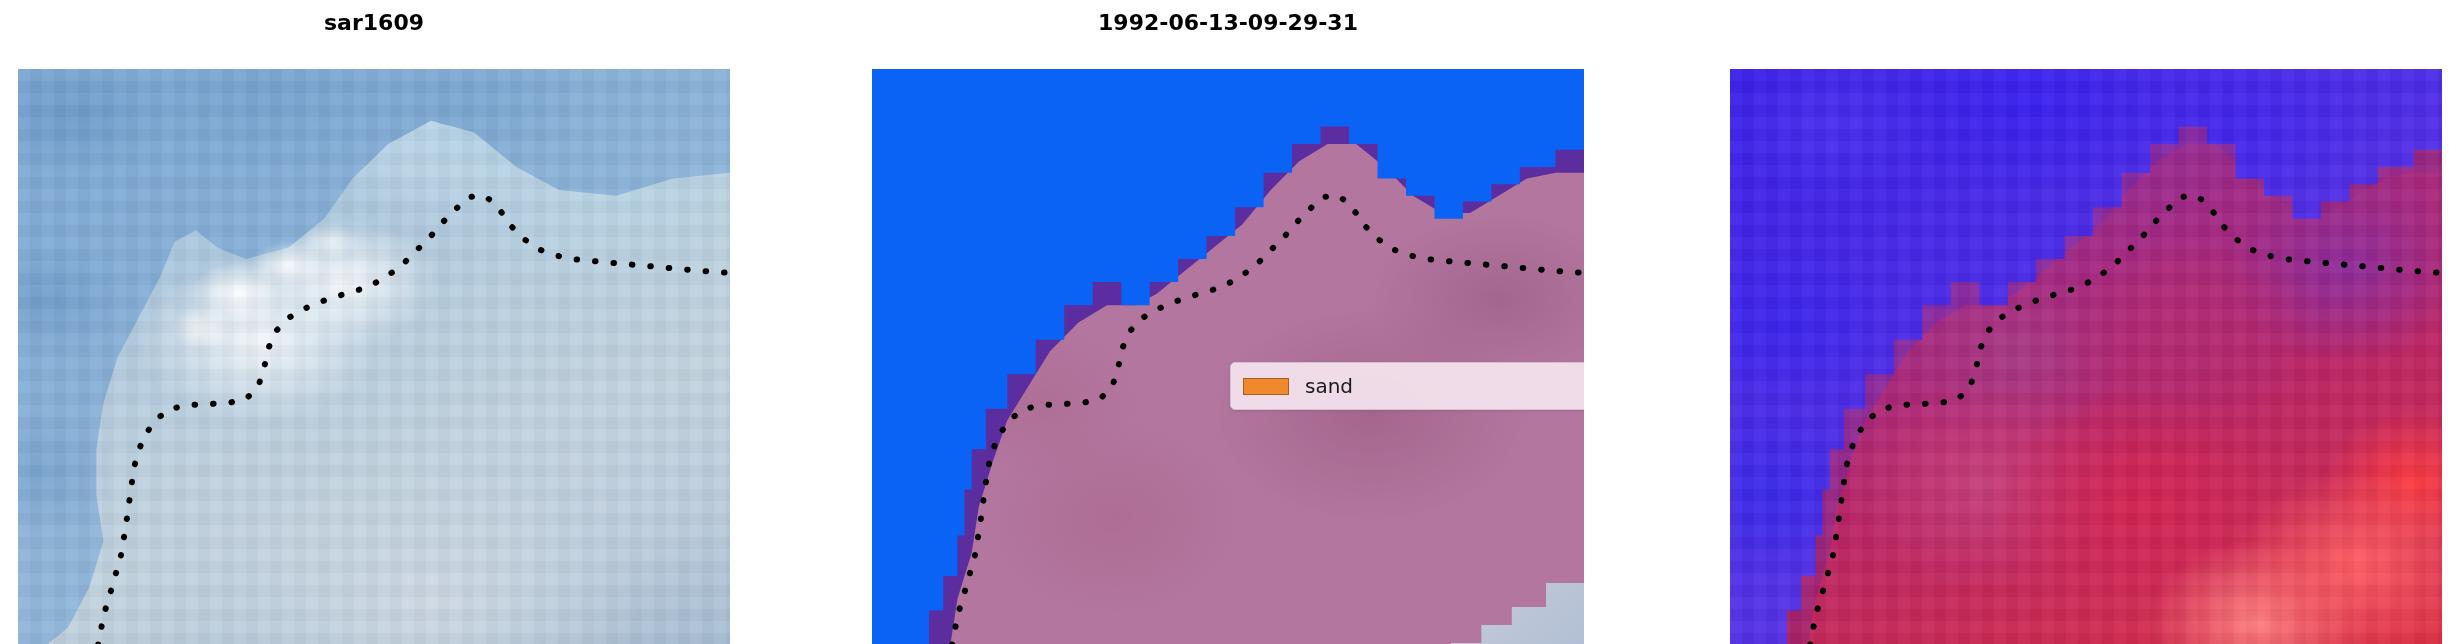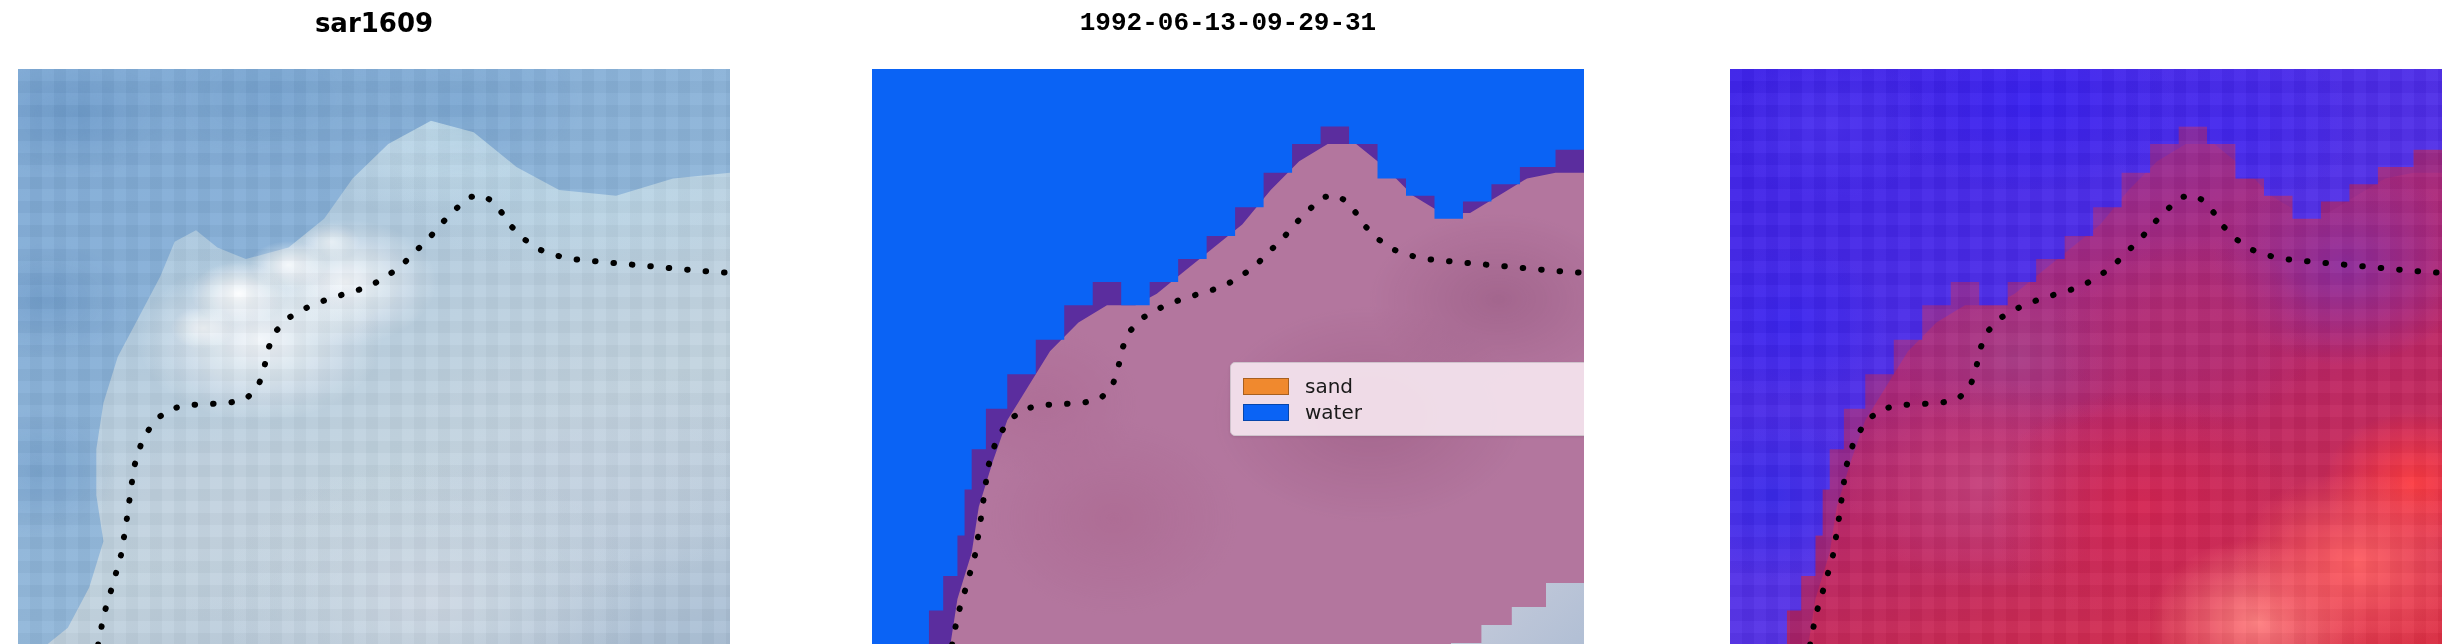--- a/index.html
+++ b/index.html
@@ -7,24 +7,24 @@
        font-family:"DejaVu Sans","Liberation Sans",sans-serif;}
 
   .figure{position:absolute;left:0;top:0;width:2460px;height:644px;background:#fff;}
 
   .panel{position:absolute;top:69px;width:712px;height:616px;overflow:hidden;}
   #panel-1{left:18px;}
   #panel-2{left:872px;}
   #panel-3{left:1730px;}
 
   .panel-title{position:absolute;top:6px;width:712px;text-align:center;
-      font-size:26px;font-weight:bold;color:#000000;letter-spacing:0px;
+      font-size:22px;font-weight:bold;color:#000000;letter-spacing:0px;
       font-family:"DejaVu Sans","Liberation Sans",sans-serif;line-height:34px;}
   #title-1{left:18px;}
-  #title-2{left:872px;font-family:Liberation Mono, monospace;}
+  #title-2{left:872px;}
   #title-3{left:1810px;text-align:right;}
 
   .raster{position:absolute;left:0;top:0;width:712px;height:576px;}
 
   
   .p1-base{
     background:
       radial-gradient(ellipse 300px 200px at 58% 92%, rgba(210,220,230,.85), rgba(210,220,230,0) 70%),
       radial-gradient(ellipse 220px 150px at 30% 78%, rgba(196,210,224,.8), rgba(196,210,224,0) 70%),
       radial-gradient(ellipse 260px 180px at 78% 70%, rgba(198,211,226,.75), rgba(198,211,226,0) 72%),
@@ -219,24 +219,20 @@
     </svg>
 
     <div class="legend">
 
       <div class="legend-row">
         <span class="legend-swatch" style="background:#f0892e"></span>
         <span class="legend-label">sand</span>
       </div>
 
 
-      <div class="legend-row">
-        <span class="legend-swatch" style="background:#0a63f5"></span>
-        <span class="legend-label">water</span>
-      </div>
 
 
 
     </div>
   </div>
 
   <div class="panel" id="panel-3">
     <div class="p3-base"></div>
     <div class="p3-land"></div>
     <div class="p3-water"></div>

